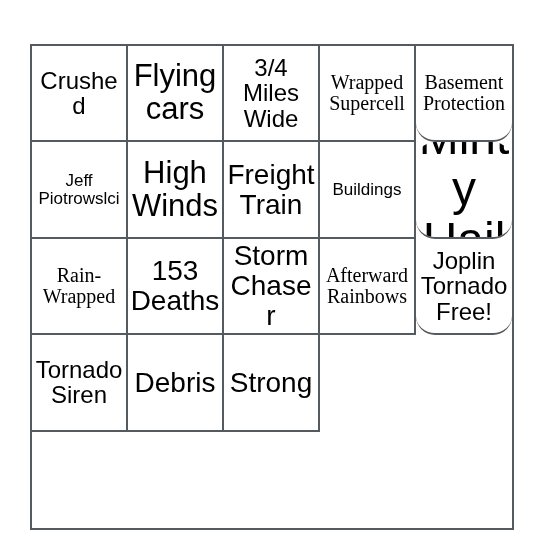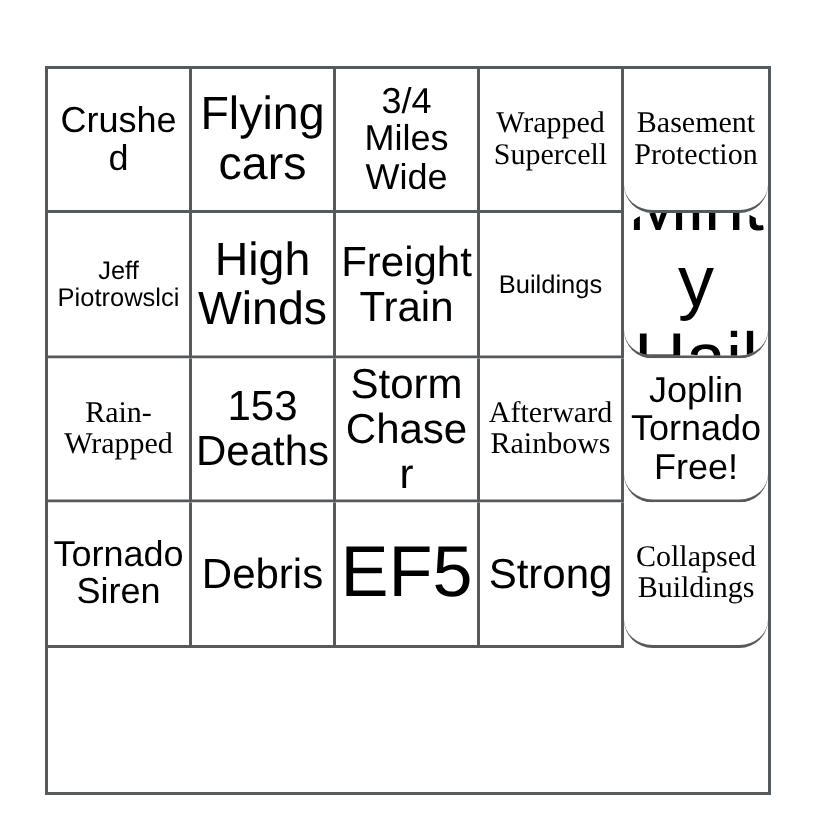--- a/index.html
+++ b/index.html
@@ -128,23 +128,16 @@
 Tornado
 Free!</span>
     </div>
     <div class="bingo-cell fs-md">
       <span class="cell-text">Tornado
 Siren</span>
     </div>
     <div class="bingo-cell fs-lg">
       <span class="cell-text">Debris</span>
     </div>
-    <div class="bingo-cell fs-xxl">
-      <span class="cell-text">EF5</span>
-    </div>
     <div class="bingo-cell fs-lg">
       <span class="cell-text">Strong</span>
-    </div>
-    <div class="bingo-cell fs-sm">
-      <span class="cell-text">Collapsed
-Buildings</span>
     </div>
   </div>
 
 </body></html>

